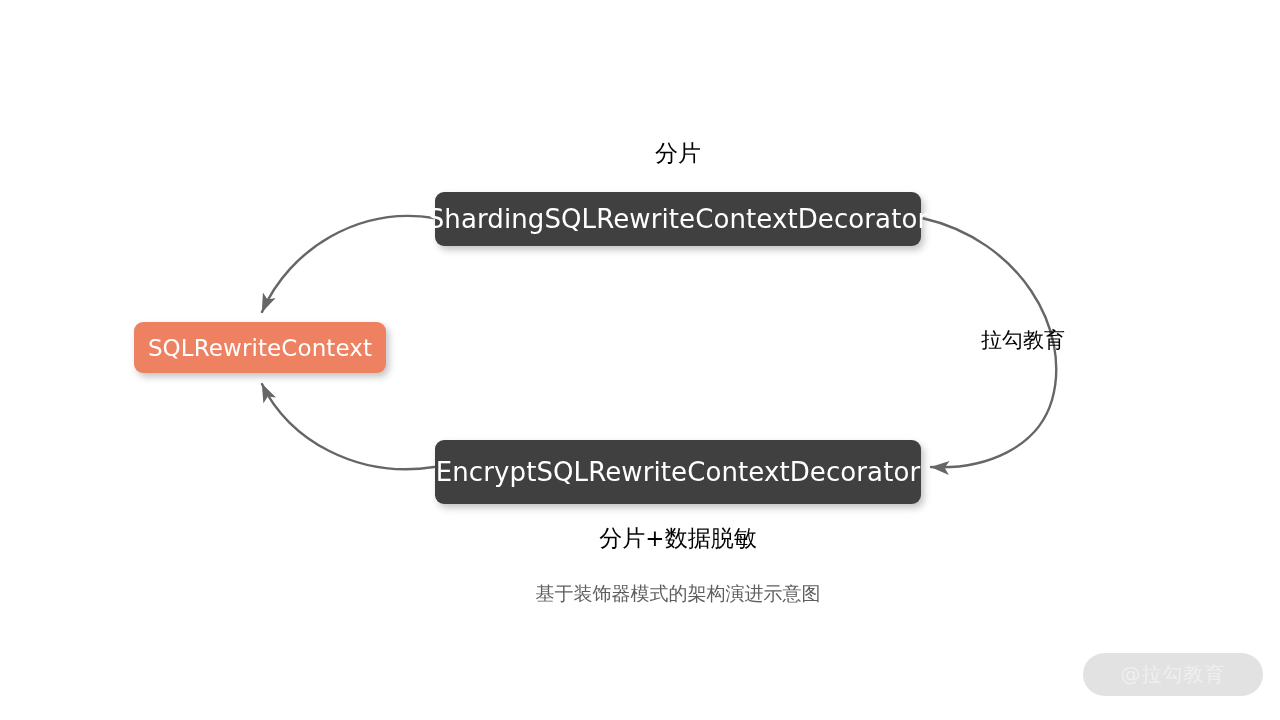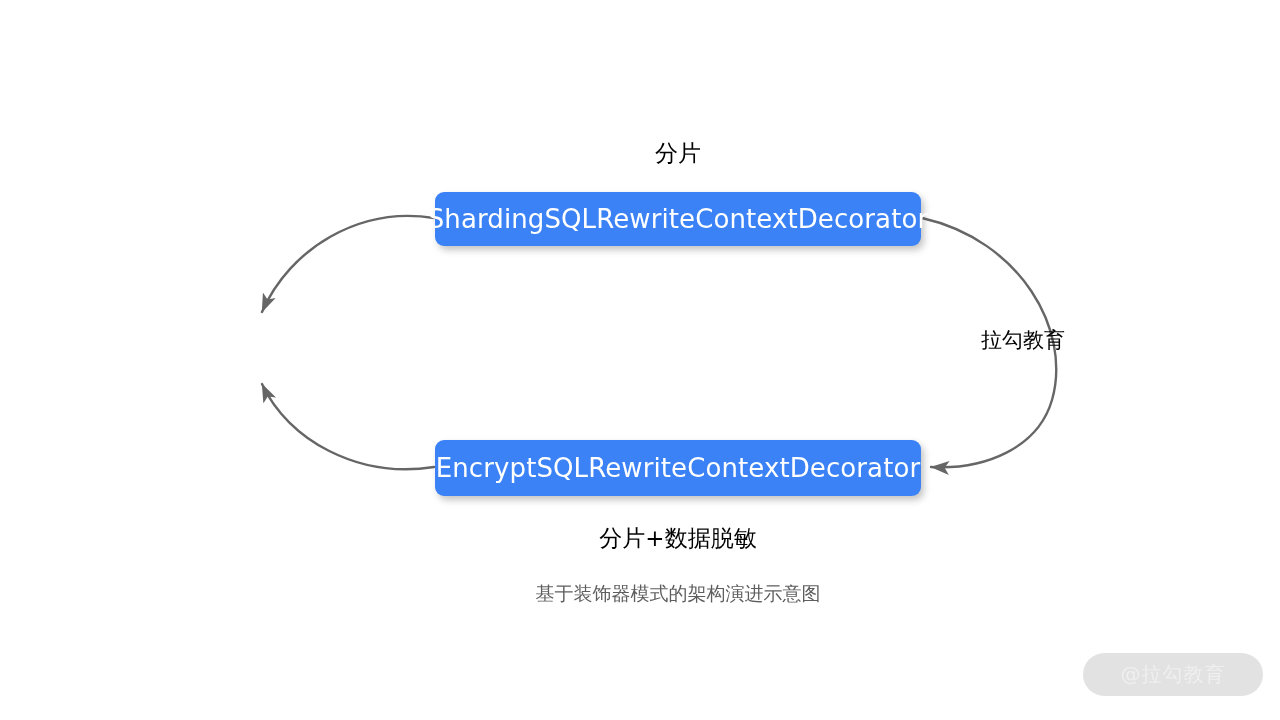--- a/index.html
+++ b/index.html
@@ -41,36 +41,36 @@
     display: flex;
     align-items: center;
     justify-content: center;
     color: #ffffff;
     font-weight: 400;
     letter-spacing: 0.1px;
     box-shadow: 3px 4px 7px rgba(60,60,60,0.30);
     white-space: nowrap;
   }
 
-  .node.green { background: #3b82f6; }
+  .node.green { background: #404040; }
   .node.orange { background: #ef8163; }
 
   #node-sharding {
     left: 435px;
     top: 192px;
     width: 486px;
     height: 54px;
     font-size: 26px;
   }
 
   #node-encrypt {
     left: 435px;
     top: 440px;
     width: 486px;
-    height: 56px;
+    height: 64px;
     font-size: 26px;
   }
 
   #node-context {
     left: 134px;
     top: 322px;
     width: 252px;
     height: 51px;
     font-size: 23px;
   }
@@ -153,20 +153,23 @@
   </svg>
 
   <div class="node green" id="node-sharding">
     <span>ShardingSQLRewriteContextDecorator</span>
   </div>
 
   <div class="node green" id="node-encrypt">
     <span>EncryptSQLRewriteContextDecorator</span>
   </div>
 
+  <div class="node orange" id="node-context">
+    <span>SQLRewriteContext</span>
+  </div>
 
   <div class="label" id="label-top">分片</div>
 
   <div class="label" id="label-bottom">分片+数据脱敏</div>
 
   <div class="label" id="label-right">拉勾教育</div>
 
   <div id="caption">基于装饰器模式的架构演进示意图</div>
 
   <div id="watermark">

